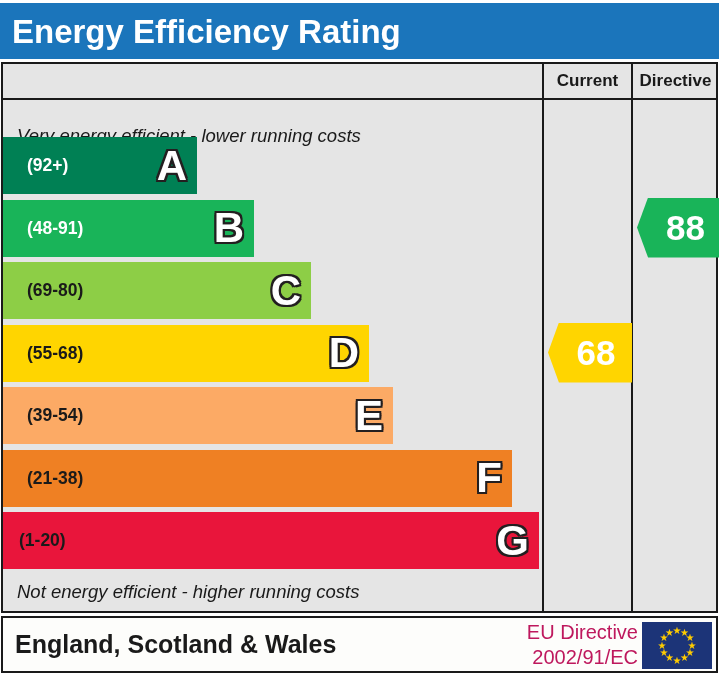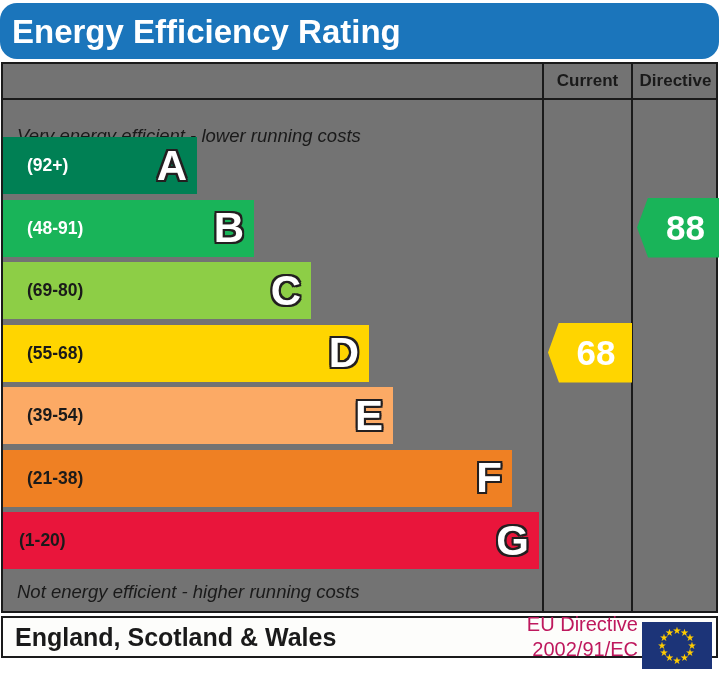--- a/index.html
+++ b/index.html
@@ -17,38 +17,37 @@
   }
 
   
   .title-bar {
     position: absolute;
     left: 0; top: 3px;
     width: 719px; height: 56px;
     background: #1b75bb;
     display: flex;
     align-items: center;
-    border-radius: 17px;
   }
   .title-bar .title-text {
     color: #ffffff;
     font-size: 33px;
     font-weight: bold;
     letter-spacing: 0px;
     padding-left: 12px;
     line-height: 1;
   }
 
   
   .frame {
     position: absolute;
     left: 1px; top: 62px;
     width: 717px; height: 551px;
     border: 2px solid #1a1a1a;
-    background: #737373;
+    background: #e5e5e5;
   }
 
   
   .col-head-row {
     position: absolute;
     left: 0; top: 0;
     width: 100%; height: 36px;
     border-bottom: 2px solid #1a1a1a;
   }
   .col-head {
@@ -141,21 +140,21 @@
     padding-left: 12px;
     line-height: 1;
   }
   .arrow.current   { left: 545px; width: 84px; }
   .arrow.potential { left: 634px; width: 85px; }
 
   
   .footer {
     position: absolute;
     left: 1px; top: 616px;
-    width: 717px; height: 42px;
+    width: 717px; height: 57px;
     border: 2px solid #1a1a1a;
     background: #fdfdfb;
     display: flex;
     align-items: center;
   }
   .footer .region {
     font-size: 25px;
     font-weight: bold;
     color: #1a1a1a;
     padding-left: 12px;

